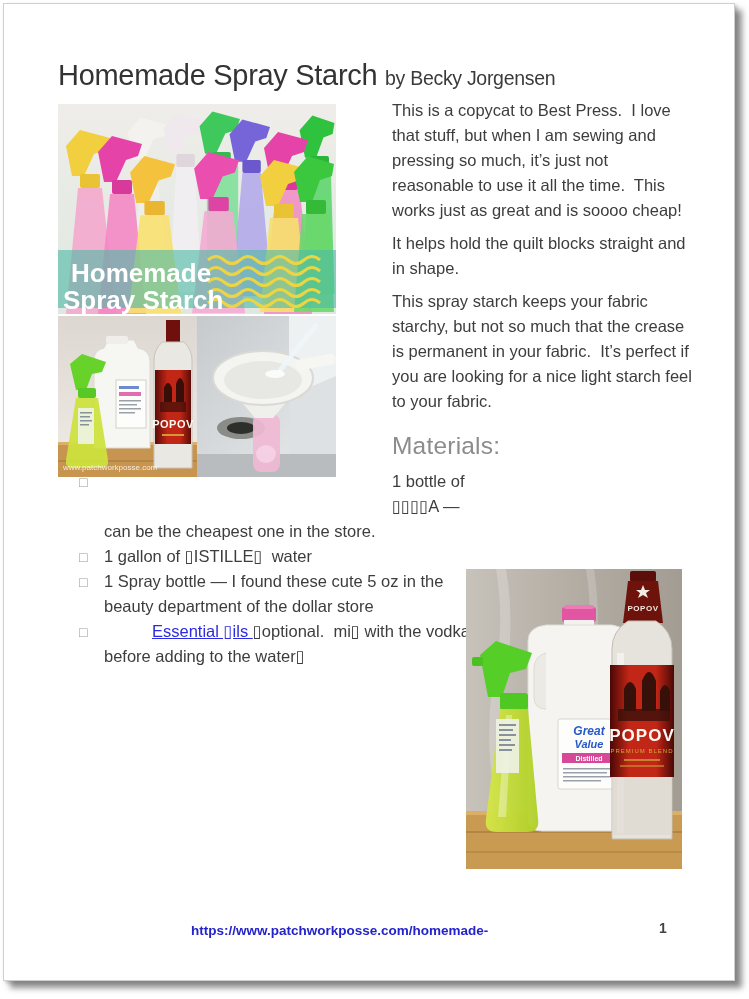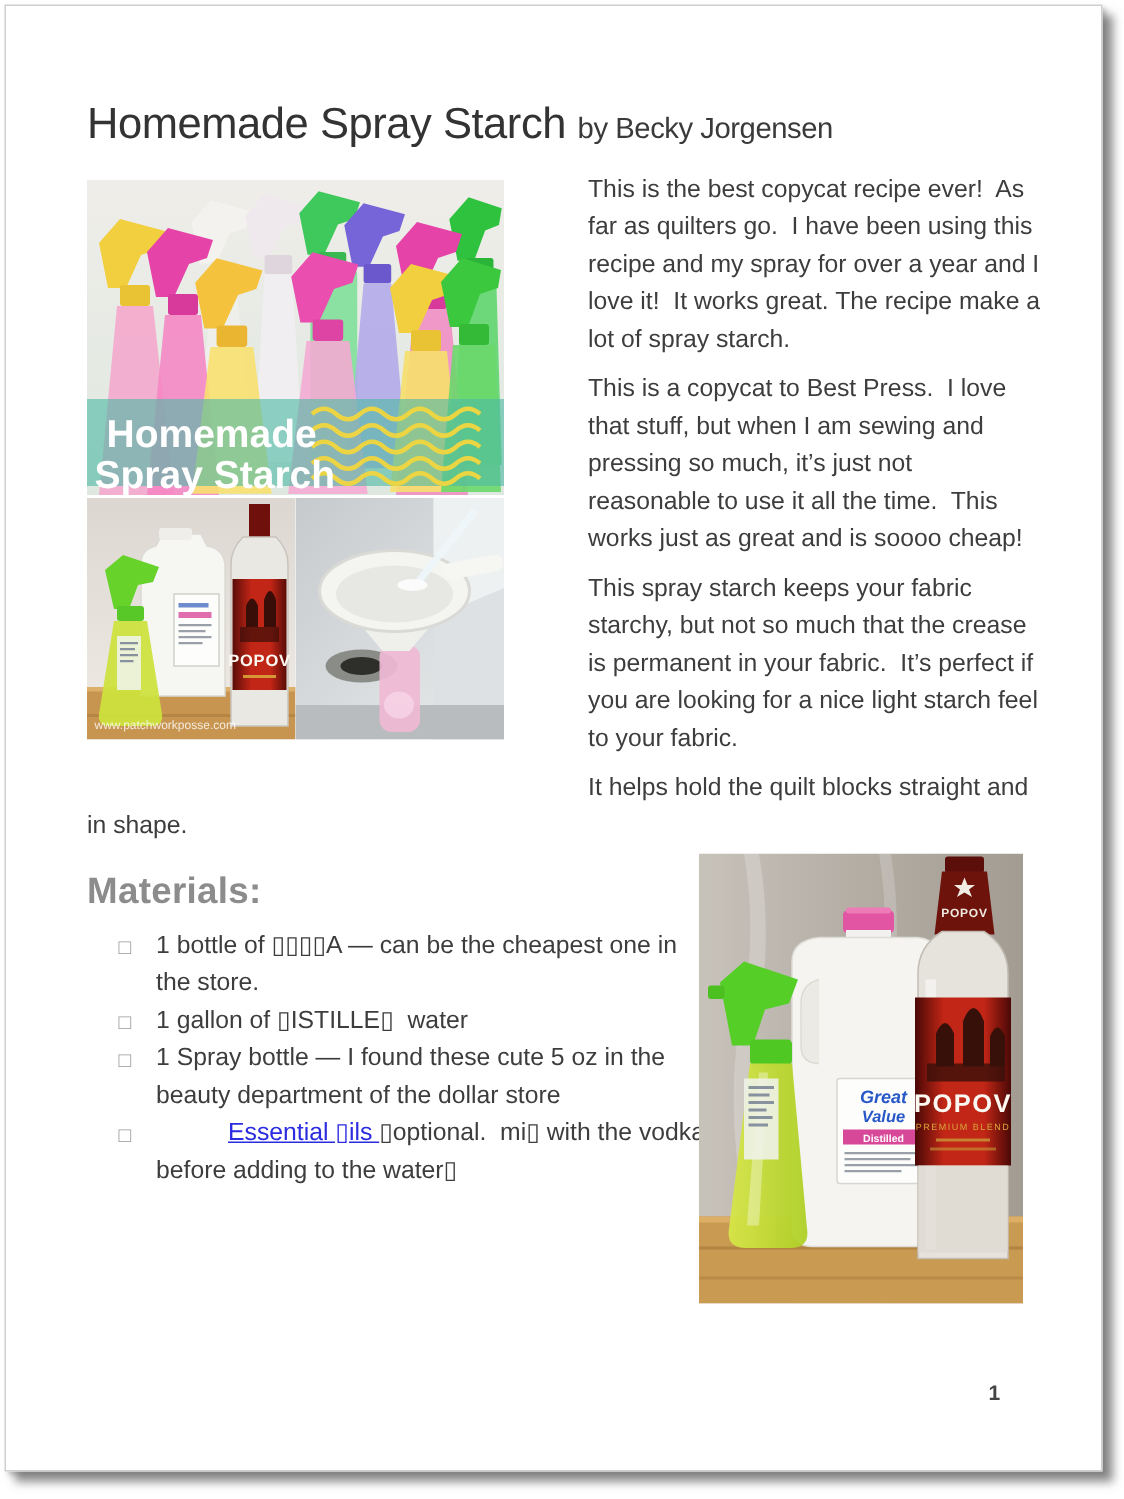--- a/index.html
+++ b/index.html
@@ -2,27 +2,27 @@
 <html><head>
 <meta charset="utf-8">
 <style>
   html,body{margin:0;padding:0;background:#ffffff;}
   body{width:749px;height:999px;font-family:"Liberation Sans","DejaVu Sans",sans-serif;}
   .stage{position:relative;width:749px;height:999px;background:#fff;overflow:hidden;}
   .page{position:absolute;left:3px;top:3px;width:730px;height:976px;background:#fff;
         border:1px solid #cfcfcf;
         box-shadow:7px 7px 6px rgba(105,105,105,0.75),2px 2px 3px rgba(150,150,150,0.5);}
   .page-content{padding:53px 40px 0 54px;}
-  h1{font-size:29px;font-weight:400;color:#333333;margin:0 0 2px;letter-spacing:-0.3px;line-height:52px;}
+  h1{font-size:29px;font-weight:400;color:#333333;margin:0 0 2px;letter-spacing:-0.3px;line-height:36px;}
   .byline{font-size:19.5px;color:#3a3a3a;}
   .left-images{float:left;width:320px;margin:6px 14px 30px 0;}
   .left-images svg{display:block;}
   .pair{display:flex;margin-top:2px;}
   p{font-size:16.5px;line-height:25px;color:#3d3d3d;margin:0 0 8px;white-space:pre-wrap;}
-  h2.materials{font-size:24.5px;font-weight:700;color:#8c8c8c;margin:18px 0 9px;letter-spacing:0.2px;}
+  h2.materials{font-size:24.5px;font-weight:400;color:#8c8c8c;margin:18px 0 9px;letter-spacing:0.2px;}
   .mat-list{width:412px;}
   .mat-item{position:relative;padding-left:46px;font-size:16.5px;line-height:25px;color:#3d3d3d;}
   .mat-item .txt{white-space:pre-wrap;}
   .bullet{position:absolute;left:21px;top:1px;color:#9a9a9a;font-size:14px;}
   a.link{color:#2b2be0;text-decoration:underline;cursor:pointer;margin-left:48px;}
   .supplies-large-wrap{position:absolute;left:462px;top:565px;width:216px;height:300px;}
   .footer-url{position:absolute;left:187px;top:916px;font-size:13.5px;font-weight:700;
               color:#2323cc;line-height:21px;cursor:pointer;}
   .page-num{position:absolute;left:655px;top:916px;font-size:14px;font-weight:700;color:#444444;}
   svg text{font-family:"Liberation Sans","DejaVu Sans",sans-serif;}
@@ -205,24 +205,23 @@
               <ellipse cx="66" cy="62" rx="50" ry="27" fill="none" stroke="#d9d9d5" stroke-width="2"></ellipse>
               <ellipse cx="66" cy="64" rx="39" ry="19" fill="#e7e8e3"></ellipse>
               <rect x="98" y="44" width="40" height="11" rx="5" fill="#f6f6f3" transform="rotate(-10 98 44)"></rect>
             </g>
             <path d="M120,8 C106,26 92,42 82,56" stroke="#eef6fa" stroke-width="5" fill="none" opacity="0.9"></path>
             <ellipse cx="78" cy="58" rx="10" ry="4" fill="#ffffff" opacity="0.8"></ellipse>
           </svg>
         </div>
       </div>
 
-      <p>This is the best copycat recipe ever!  As far as quilters go.  I have been using this recipe and my spray for over a year and I love it!  It works great. The recipe make a lot of spray starch.</p>
       <p>This is a copycat to Best Press.  I love that stuff, but when I am sewing and pressing so much, it’s just not reasonable to use it all the time.  This works just as great and is soooo cheap!</p>
+      <p>It helps hold the quilt blocks straight and in shape.</p>
       <p>This spray starch keeps your fabric starchy, but not so much that the crease is permanent in your fabric.  It’s perfect if you are looking for a nice light starch feel to your fabric.</p>
-      <p>It helps hold the quilt blocks straight and in shape.</p>
 
       <h2 class="materials">Materials:</h2>
 
       <div class="mat-list">
         <div class="mat-item">
           <span class="bullet">□</span>
           <span class="txt">1 bottle of ▯▯▯▯A — can be the cheapest one in the store.</span>
         </div>
         <div class="mat-item">
           <span class="bullet">□</span>
@@ -316,16 +315,17 @@
           <text x="176" y="172" font-size="17" font-weight="700" fill="#fbf8f2" text-anchor="middle" letter-spacing="1" font-family="Liberation Serif, DejaVu Serif, serif">POPOV</text>
           <text x="176" y="184" font-size="6" fill="#d9a43a" text-anchor="middle" letter-spacing="1">PREMIUM BLEND</text>
           <rect x="158" y="190" width="36" height="2" fill="#c89838" opacity="0.8"></rect>
           <rect x="154" y="196" width="44" height="2" fill="#c89838" opacity="0.6"></rect>
           <rect x="146" y="208" width="60" height="58" fill="#ddd8d0" opacity="0.7"></rect>
         </g>
       </svg>
     </div>
 
     <div class="footer-url">
+      <div>https://www.patchworkposse.com/homemade-</div>
     </div>
     <div class="page-num">1</div>
   </div>
 </div>
 
 </body></html>

